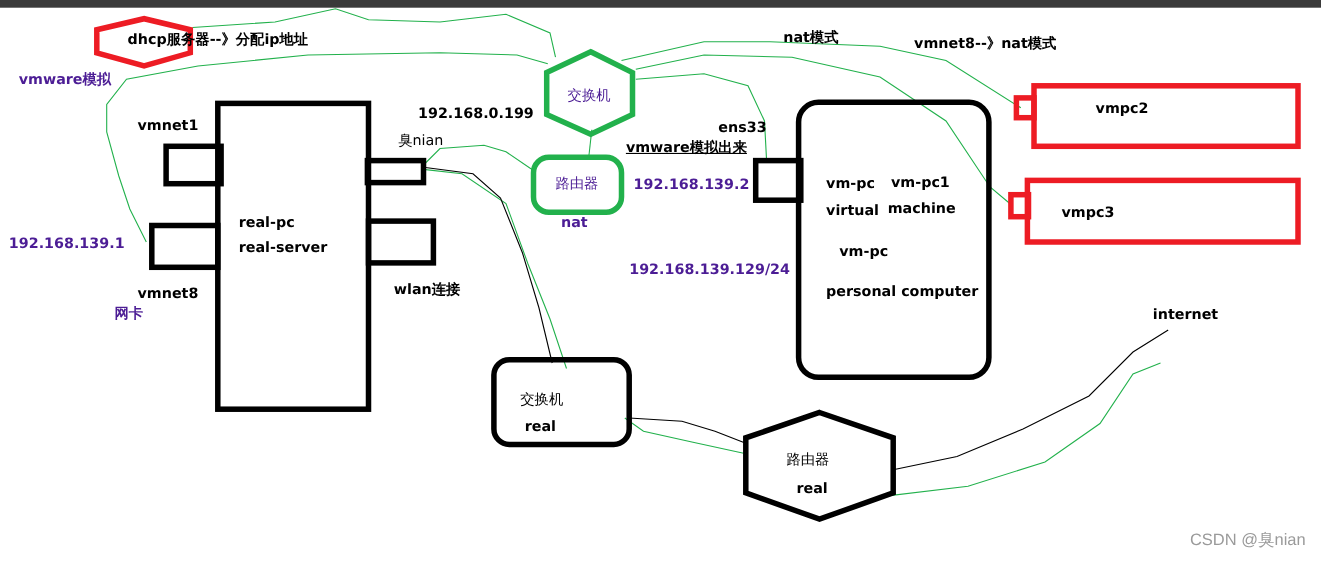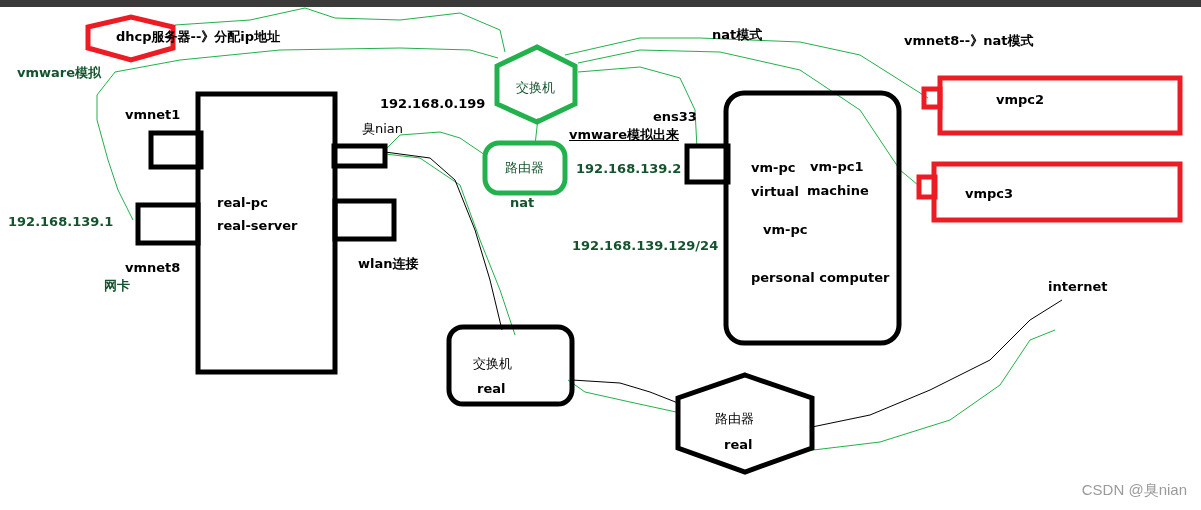--- a/index.html
+++ b/index.html
@@ -3,21 +3,21 @@
 <meta charset="utf-8">
 <style>
   html, body { margin: 0; padding: 0; }
   body { width: 1201px; height: 510px; position: relative; background: #ffffff; overflow: hidden;
          font-family: "DejaVu Sans", "Liberation Sans", sans-serif; }
   .topbar { position: absolute; left: 0; top: 0; width: 1201px; height: 7px; background: #3a3a3a; }
   svg.canvas { position: absolute; left: 0; top: 0; }
   .lbl { position: absolute; font-weight: bold; font-size: 13px; white-space: nowrap; line-height: 1; }
   .blk { color: #000000; }
   .red { color: #000000; }
-  .grn { color: #14532d; }
+  .grn { color: #4c1d95; }
   .norm { font-weight: normal; }
   .watermark { position: absolute; right: 14px; bottom: 10px; font-family: "Liberation Sans", sans-serif;
                font-size: 15px; color: #9a9a9a; }
 </style>
 </head>
 <body>
 
 <div class="topbar"></div>
 
 <svg class="canvas" width="1201" height="510">
@@ -62,21 +62,21 @@
   <rect x="919" y="177" width="16" height="20" fill="none" stroke="#ed1c24" stroke-width="5"></rect>
 
   <rect x="449" y="327" width="123" height="77" rx="14" fill="none" stroke="#000" stroke-width="5"></rect>
 
   <polygon points="745,375 812,398 812,448 745,472 678,448 678,398" fill="none" stroke="#000" stroke-width="5"></polygon>
 </svg>
 
 <div class="lbl red" style="left:116px;top:30px;">dhcp服务器--》分配ip地址</div>
 <div class="lbl grn" style="left:17px;top:66px;">vmware模拟</div>
 <div class="lbl red" style="left:712px;top:28px;">nat模式</div>
-<div class="lbl red" style="left:904px;top:34px;">vmnet8--》nat模式</div>
+<div class="lbl red" style="left:831px;top:34px;">vmnet8--》nat模式</div>
 
 <div class="lbl blk" style="left:125px;top:108px;">vmnet1</div>
 <div class="lbl blk" style="left:125px;top:261px;">vmnet8</div>
 <div class="lbl grn" style="left:104px;top:279px;">网卡</div>
 <div class="lbl grn" style="left:8px;top:215px;">192.168.139.1</div>
 <div class="lbl blk" style="left:217px;top:196px;">real-pc</div>
 <div class="lbl blk" style="left:217px;top:219px;">real-server</div>
 
 <div class="lbl blk" style="left:380px;top:97px;">192.168.0.199</div>
 <div class="lbl blk norm" style="left:362px;top:122px;">臭nian</div>
@@ -89,21 +89,21 @@
 <div class="lbl blk" style="left:653px;top:110px;">ens33</div>
 <div class="lbl red" style="left:569px;top:128px;text-decoration:underline;">vmware模拟出来</div>
 <div class="lbl grn" style="left:576px;top:162px;">192.168.139.2</div>
 <div class="lbl grn" style="left:572px;top:239px;">192.168.139.129/24</div>
 
 <div class="lbl blk" style="left:751px;top:161px;">vm-pc</div>
 <div class="lbl red" style="left:810px;top:160px;">vm-pc1</div>
 <div class="lbl blk" style="left:751px;top:185px;">virtual</div>
 <div class="lbl blk" style="left:807px;top:184px;">machine</div>
 <div class="lbl blk" style="left:763px;top:223px;">vm-pc</div>
-<div class="lbl blk" style="left:751px;top:259px;margin-top:12px;">personal computer</div>
+<div class="lbl blk" style="left:751px;top:259px;">personal computer</div>
 
 <div class="lbl red" style="left:996px;top:93px;">vmpc2</div>
 <div class="lbl red" style="left:965px;top:187px;">vmpc3</div>
 
 <div class="lbl blk norm" style="left:473px;top:357px;">交换机</div>
 <div class="lbl red" style="left:477px;top:382px;">real</div>
 <div class="lbl blk norm" style="left:715px;top:412px;">路由器</div>
 <div class="lbl red" style="left:724px;top:438px;">real</div>
 
 <div class="lbl blk" style="left:1048px;top:280px;">internet</div>

